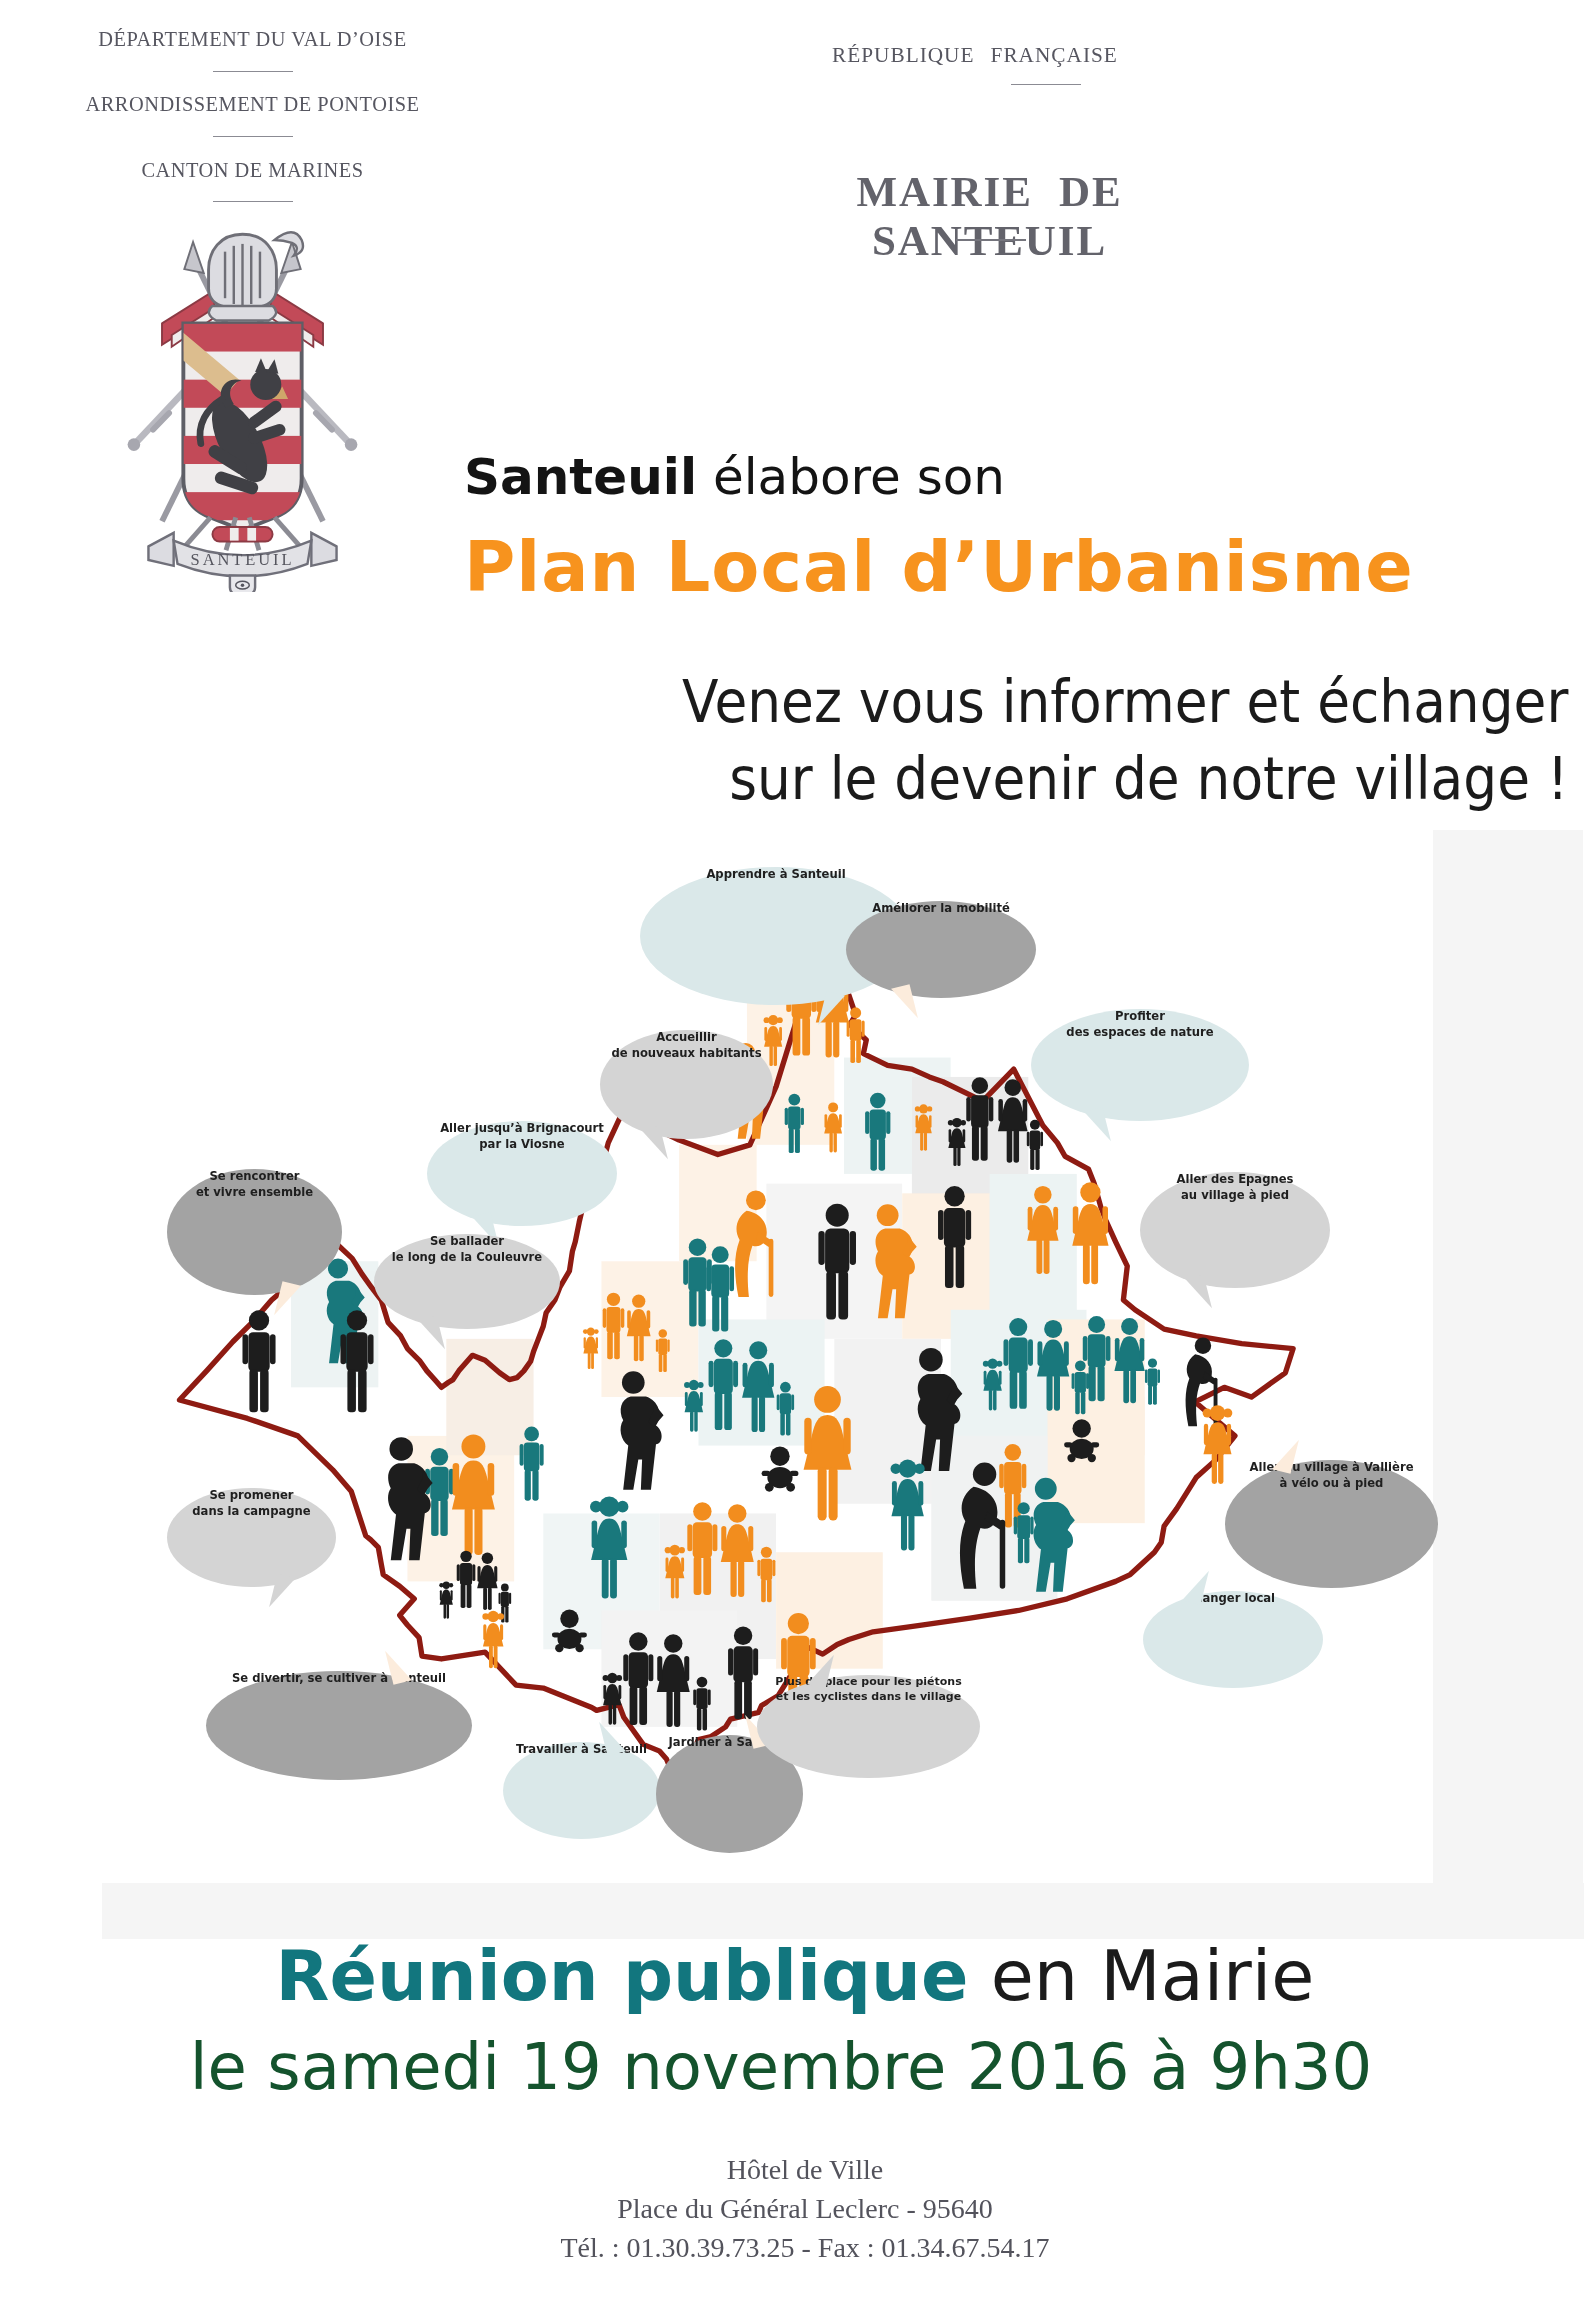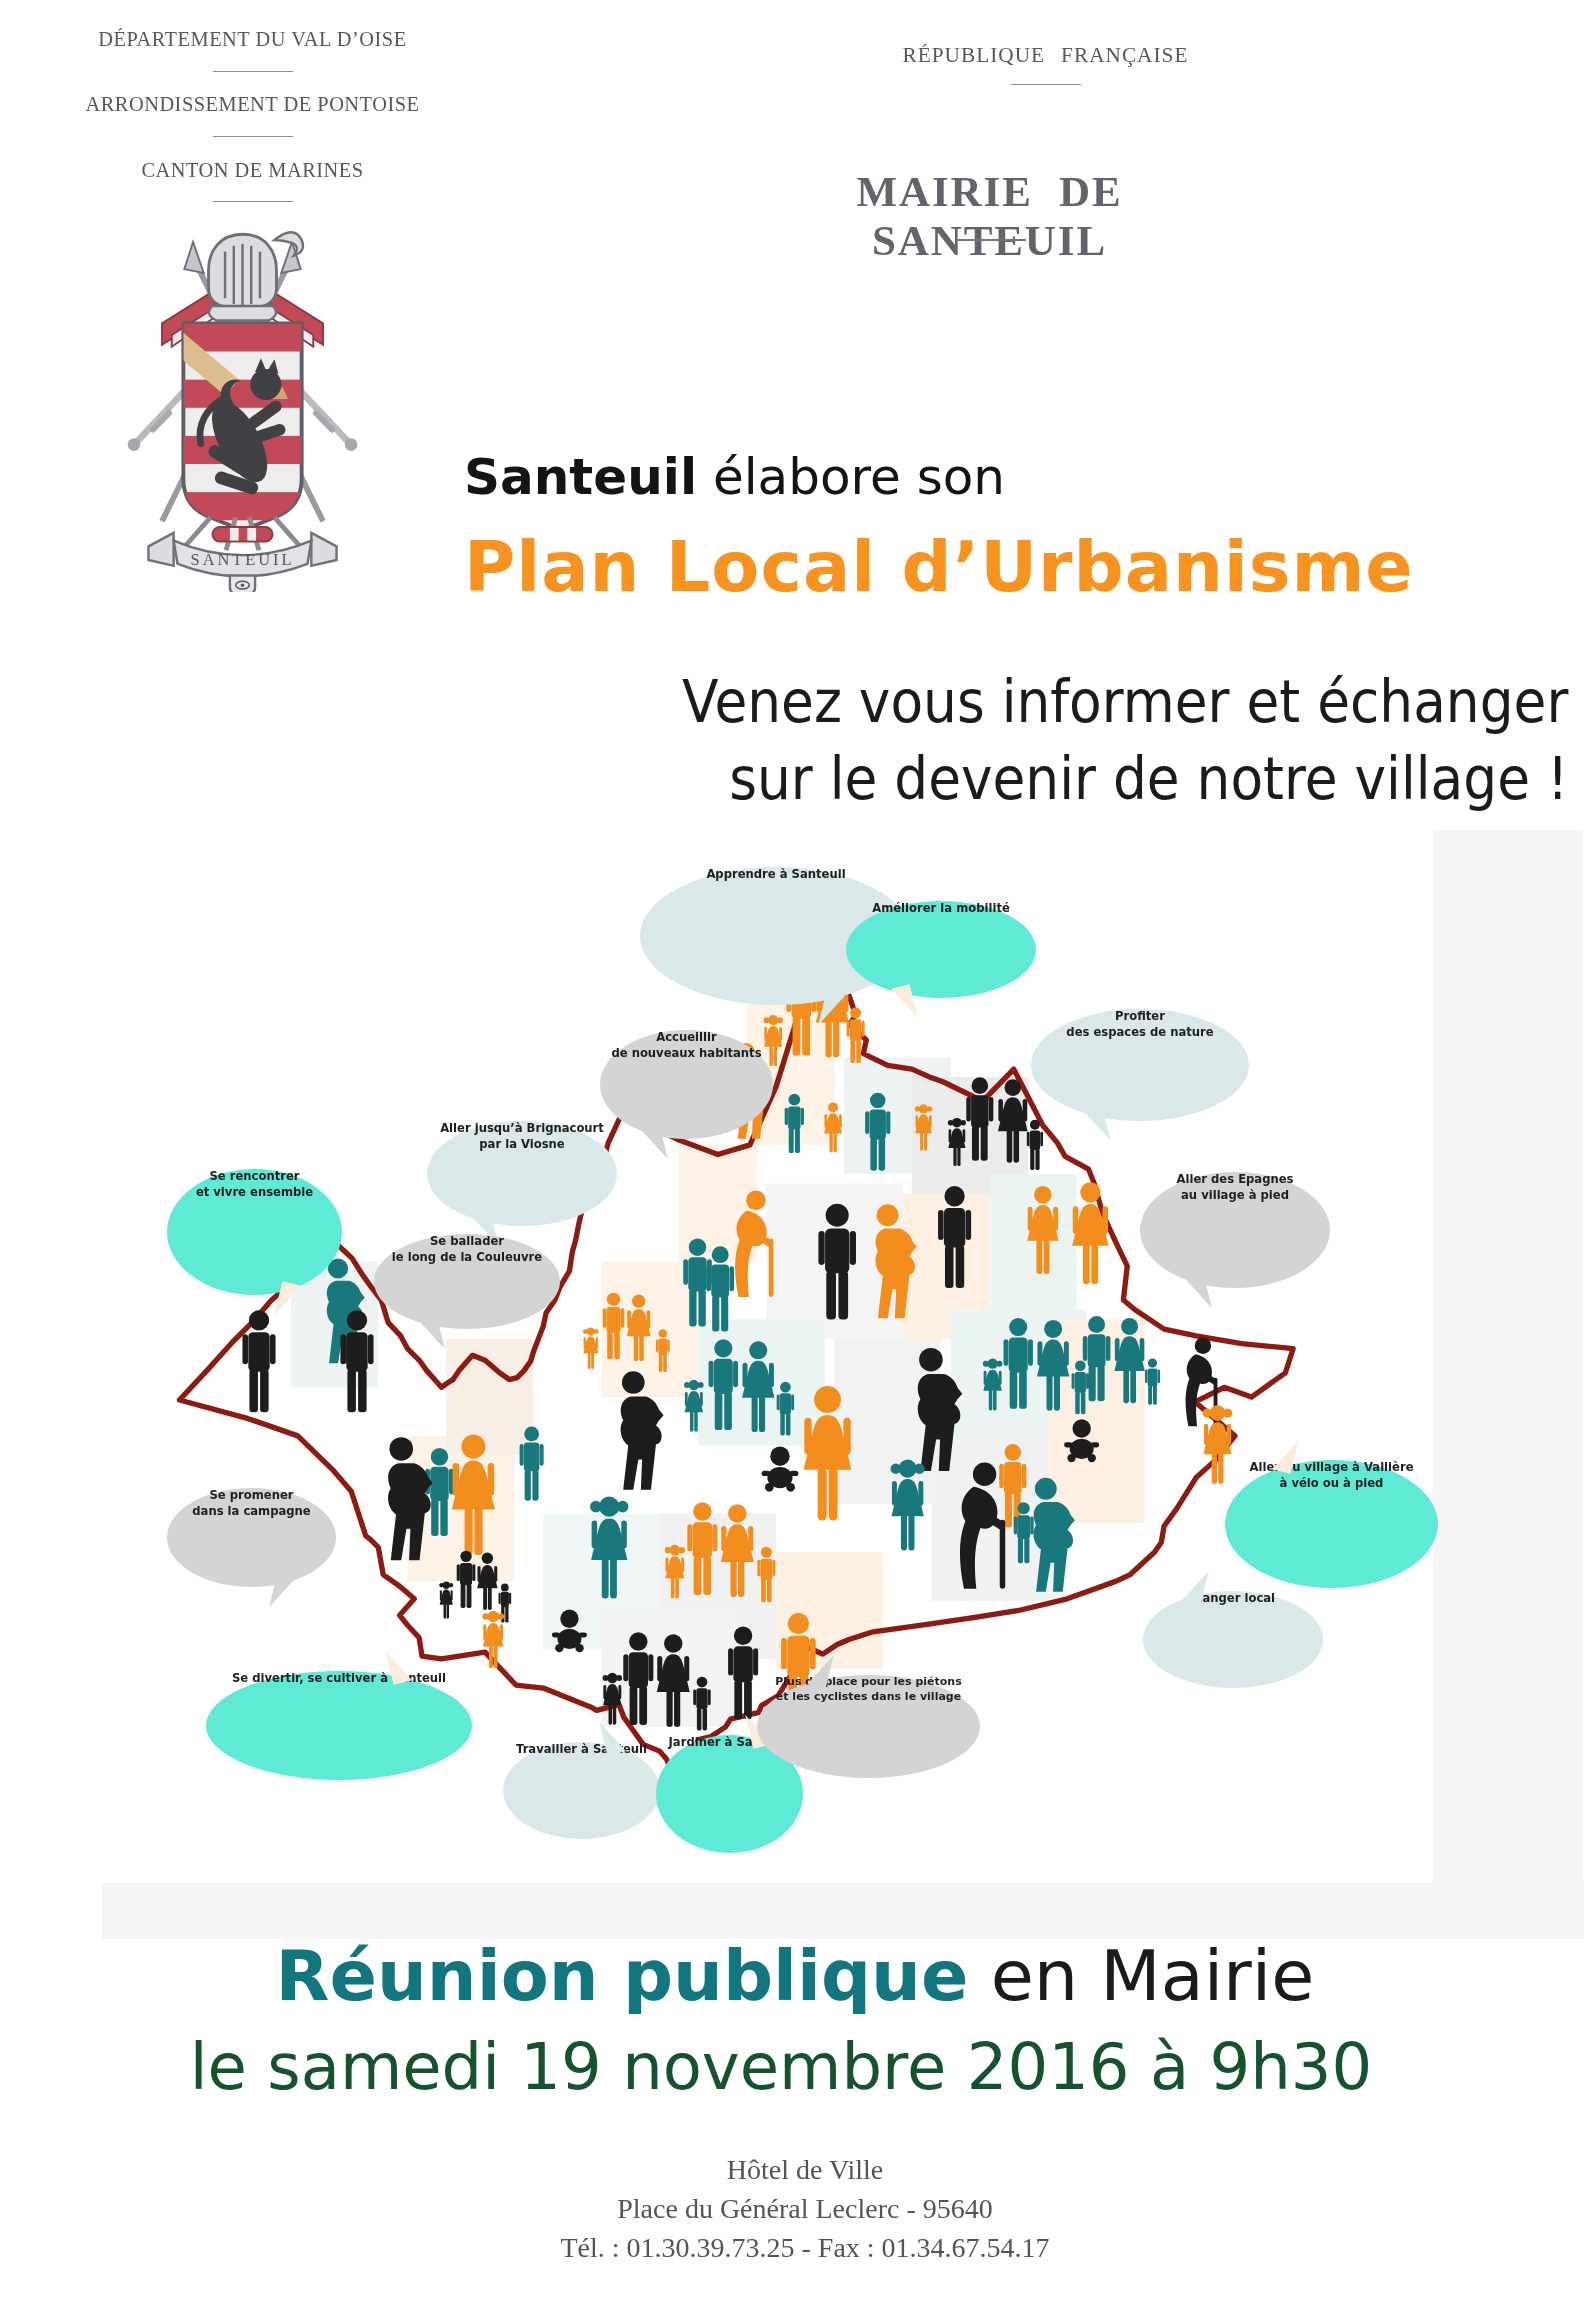--- a/index.html
+++ b/index.html
@@ -2,21 +2,21 @@
 <html><head>
 <meta charset="utf-8">
 <style>
   html,body{margin:0;padding:0;background:#ffffff;}
   .page{position:relative;width:1590px;height:2311px;background:#ffffff;overflow:hidden;
         font-family:"Liberation Sans",sans-serif;}
   
   .serif{font-family:"Liberation Serif",serif;color:#565660;}
   .hdr-left{position:absolute;left:56px;top:27px;width:393px;text-align:center;
             font-size:20.4px;letter-spacing:0.5px;line-height:1.25;}
-  .hdr-right{position:absolute;left:832px;top:43px;width:427px;text-align:center;
+  .hdr-right{position:absolute;left:832px;top:43px;width:427px;
              font-size:21.3px;letter-spacing:1px;word-spacing:9.7px;}
   .sep{width:80px;border-top:1.9px solid #8b8b93;margin:18.4px auto 20.4px;}
   .sep.small{width:70px;margin:15.5px auto 0;}
   .mairie{position:absolute;left:737px;top:167px;width:505px;text-align:center;
           font-size:43px;font-weight:bold;letter-spacing:1.9px;word-spacing:13.6px;color:#63636b;}
   .mairie-rule{position:absolute;left:956px;top:239px;width:70px;border-top:2.9px solid #75757d;}
   
   .t1{position:absolute;left:464px;top:448px;font-size:50px;color:#141414;
       font-family:"DejaVu Sans",sans-serif;}
   .t1 b{font-weight:bold;}
@@ -29,21 +29,21 @@
   .scanbg-r{position:absolute;left:1433px;top:830px;width:150px;height:1109px;background:#f5f5f5;}
   .scanbg-b{position:absolute;left:102px;top:1883px;width:1482px;height:56px;background:#f5f5f5;}
   .illu-white{position:absolute;left:102px;top:830px;width:1331px;height:1053px;background:#ffffff;}
   .mapsvg{position:absolute;left:0;top:0;width:1590px;height:2311px;z-index:2;}
   
   .bubble{position:absolute;border-radius:50%;display:flex;flex-direction:column;align-items:center;
           justify-content:flex-start;text-align:center;font-family:"DejaVu Sans",sans-serif;
           font-weight:bold;font-size:11.6px;color:#1f1f1f;line-height:1.35;z-index:5;}
   .bubble .bl{white-space:nowrap;}
   .c-blue{background:#dae8e9;--c:#dae8e9;}
-  .c-peach{background:#5eead4;--c:#fcecdc;}
+  .c-peach{background:#a3a3a3;--c:#fcecdc;}
   .c-gray{background:#d4d4d4;--c:#d4d4d4;}
   .tail{position:absolute;width:0;height:0;border:0 solid transparent;}
   .tail-dr{bottom:-23px;right:26%;border-top:35px solid var(--c);border-right:19.4px solid transparent;transform:rotate(14deg);}
   .tail-dl{bottom:-23px;left:26%;border-top:35px solid var(--c);border-left:19.4px solid transparent;transform:rotate(-14deg);}
   .tail-ur{top:-23px;right:24%;border-bottom:35px solid var(--c);border-right:19.4px solid transparent;transform:rotate(-14deg);}
   .tail-ul{top:-23px;left:24%;border-bottom:35px solid var(--c);border-left:19.4px solid transparent;transform:rotate(14deg);}
   .b1{left:640px;top:867px;width:272px;height:138px;}
   .b2{left:846px;top:901px;width:190px;height:97px;}
   .b3{left:600px;top:1030px;width:173px;height:109px;}
   .b4{left:1031px;top:1009px;width:218px;height:112px;}

